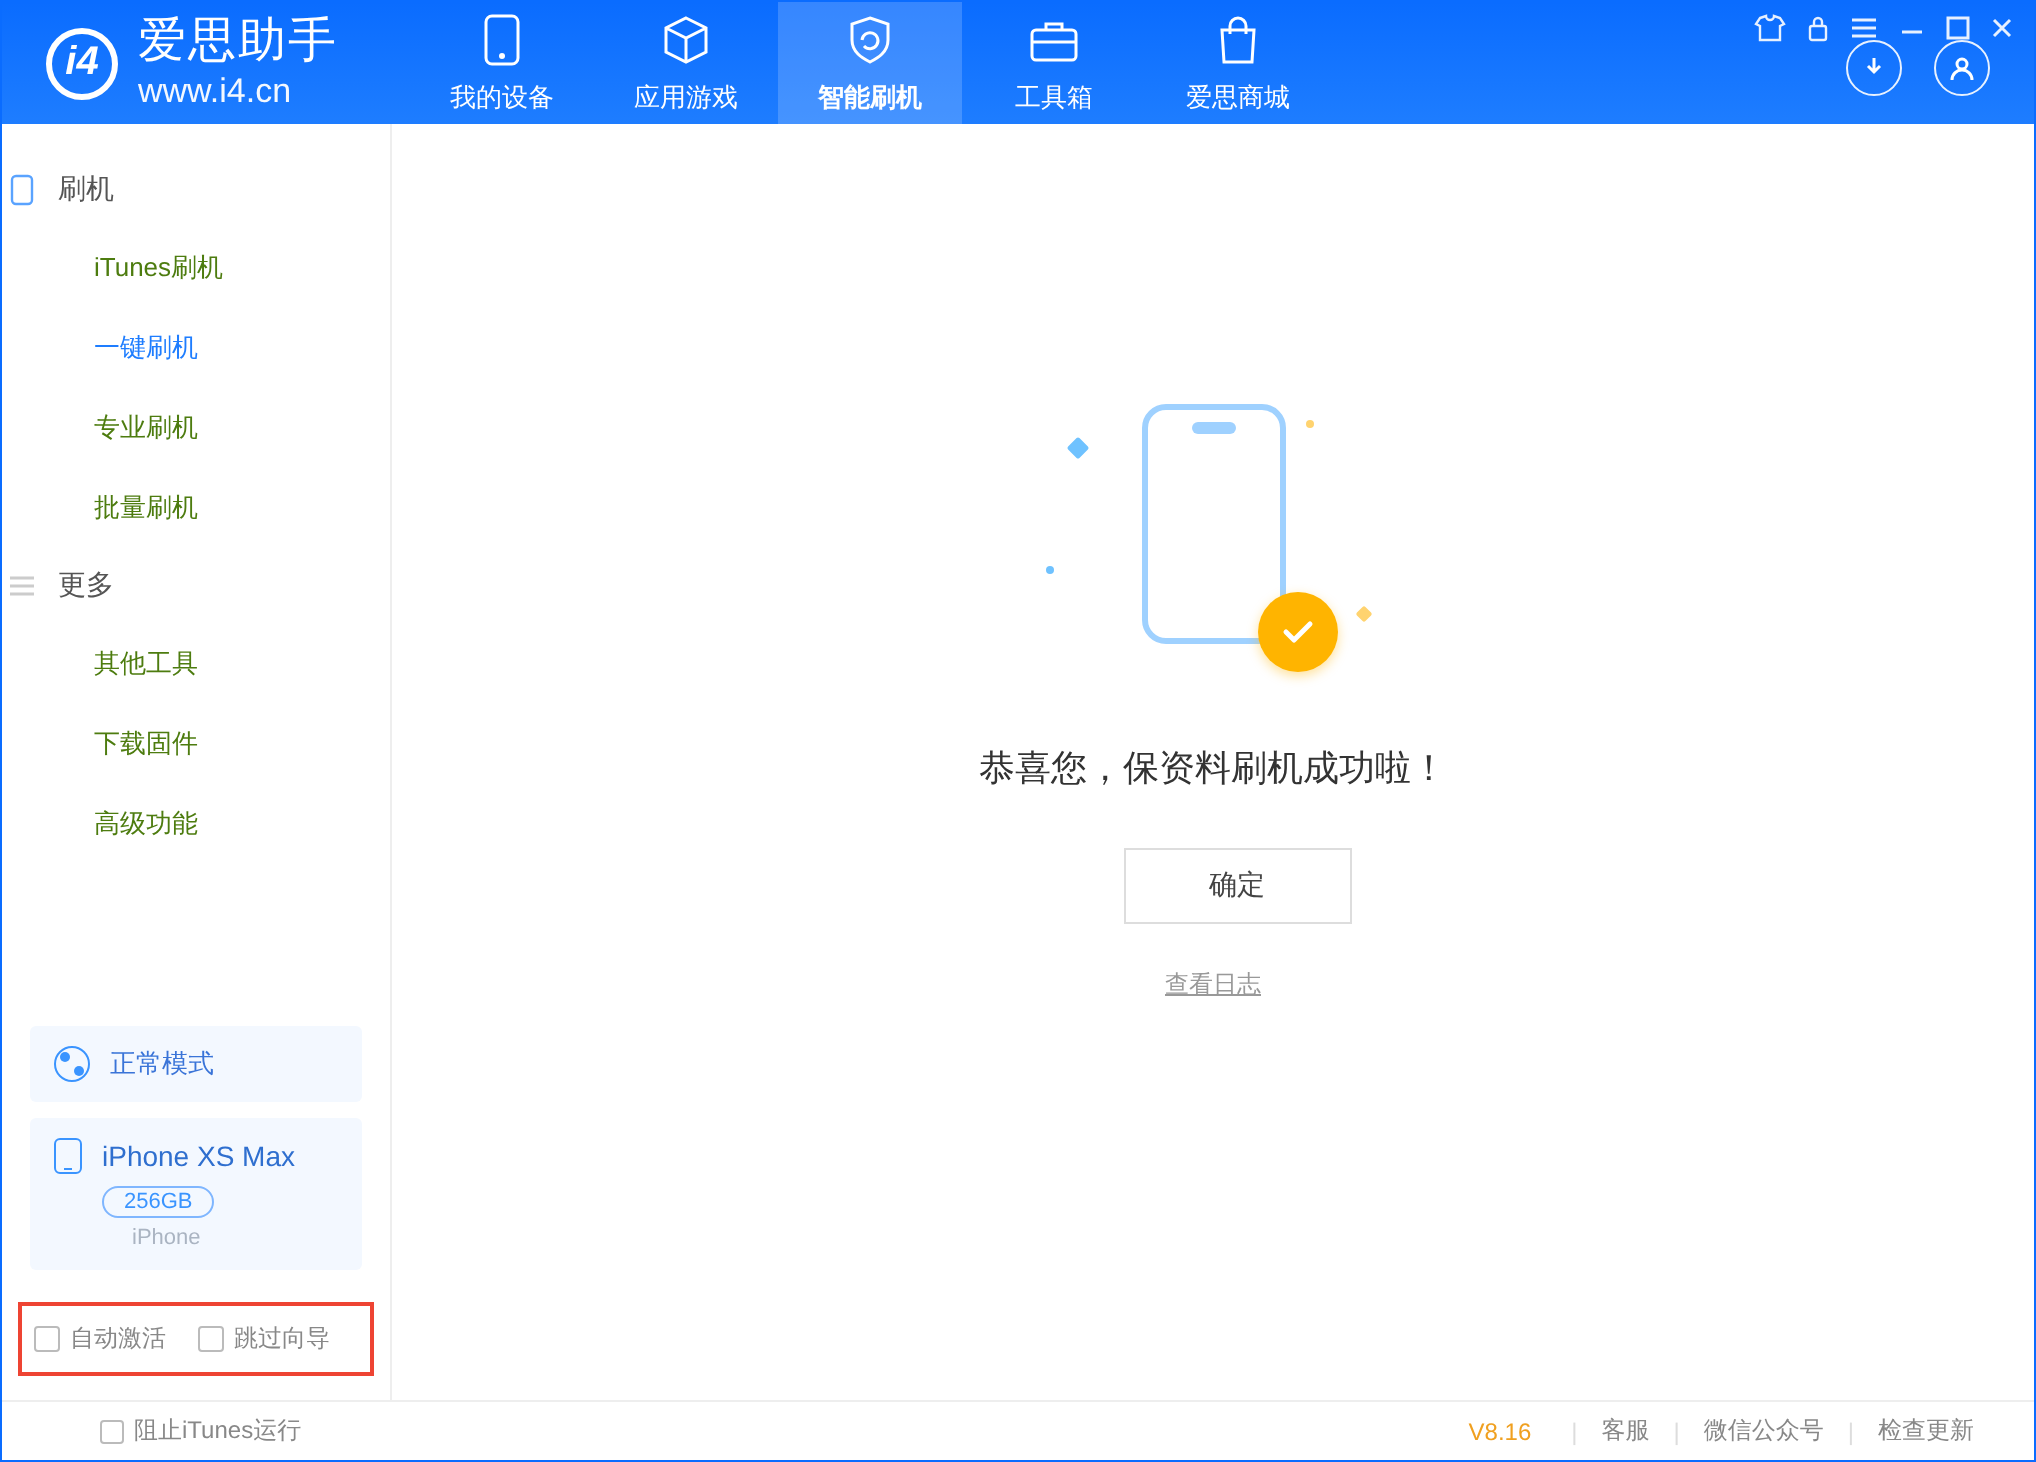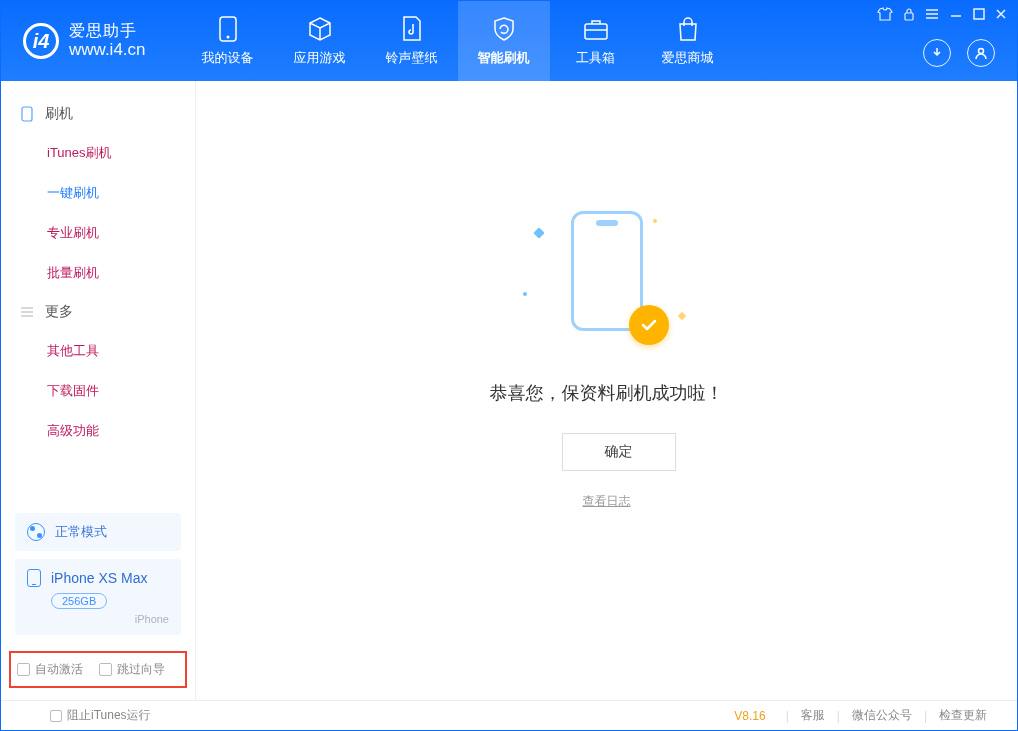--- a/index.html
+++ b/index.html
@@ -1,52 +1,52 @@
 <!DOCTYPE html>
 <html><head>
 <meta charset="utf-8">
 <style>
 * { margin: 0; padding: 0; box-sizing: border-box; }
 body { font-family: "Microsoft YaHei", Arial, sans-serif; font-size: 13px; color: #333; background: #fff; }
 .window { width: 1018px; height: 731px; border: 1px solid #0a6cff; display: flex; flex-direction: column; }
-.titlebar { height: 80px; background: linear-gradient(to bottom, #0a6cff, #1e7dff); display: flex; align-items: stretch; color: #fff; position: relative; }
+.titlebar { height: 61px; background: linear-gradient(to bottom, #0a6cff, #1e7dff); display: flex; align-items: stretch; color: #fff; position: relative; }
 .logo-block { display: flex; align-items: center; padding: 0 18px 0 22px; }
 .logo-circle { width: 36px; height: 36px; border: 3px solid #fff; border-radius: 50%; display: flex; align-items: center; justify-content: center; font-weight: bold; font-style: italic; font-size: 20px; margin-right: 10px; }
 .logo-text { display: flex; flex-direction: column; line-height: 1.2; }
-.logo-text .cn { font-size: 16px; font-weight: 500; letter-spacing: 1px; }
+.logo-text .cn { font-size: 24px; font-weight: 500; letter-spacing: 1px; }
 .logo-text .en { font-size: 17px; opacity: 0.95; }
 .tabs { display: flex; align-items: stretch; margin-left: 18px; }
 .tab { width: 92px; display: flex; flex-direction: column; align-items: center; justify-content: center; cursor: pointer; font-size: 13px; }
 .tab .tab-icon { width: 28px; height: 28px; margin-bottom: 6px; display: flex; align-items: center; justify-content: center; }
 .tab.active { background: rgba(255,255,255,0.18); font-weight: bold; }
 .win-controls-top { position: absolute; top: 6px; right: 10px; display: flex; gap: 10px; align-items: center; }
 .win-controls-top span, .win-controls-top svg { cursor: pointer; opacity: 0.95; }
 .win-controls-side { position: absolute; right: 22px; bottom: 14px; display: flex; gap: 16px; }
 .circle-icon { width: 28px; height: 28px; border: 1.5px solid rgba(255,255,255,0.9); border-radius: 50%; display: flex; align-items: center; justify-content: center; cursor: pointer; }
 
 .body-area { flex: 1; display: flex; min-height: 0; }
 .sidebar { width: 195px; border-right: 1px solid #eee; display: flex; flex-direction: column; }
 .nav { flex: 1; padding-top: 14px; }
-.nav-group-hdr { display: flex; align-items: center; padding: 10px 18px; color: #555; font-size: 14px; }
+.nav-group-hdr { display: flex; align-items: center; padding: 10px 2px; color: #555; font-size: 14px; }
 .nav-group-hdr .hdr-icon { width: 16px; height: 16px; margin-right: 10px; display: inline-flex; align-items: center; justify-content: center; }
-.nav-item { padding: 11px 18px 11px 46px; cursor: pointer; color: #be185d; font-size: 13px; }
+.nav-item { padding: 11px 18px 11px 46px; cursor: pointer; color: #4d7c0f; font-size: 13px; }
 .nav-item.active { color: #1e7dff; }
 
 .mode-box { margin: 8px 14px; background: #f3f8ff; border-radius: 3px; padding: 10px 12px; display: flex; align-items: center; color: #3a74d8; font-size: 13px; }
 .mode-box .mode-icon { width: 18px; height: 18px; border: 1.5px solid #3a94ff; border-radius: 50%; margin-right: 10px; position: relative; }
 .mode-box .mode-icon::before, .mode-box .mode-icon::after { content: ''; position: absolute; width: 5px; height: 5px; background: #3a94ff; border-radius: 50%; }
 .mode-box .mode-icon::before { top: 2px; left: 2px; }
 .mode-box .mode-icon::after { bottom: 2px; right: 2px; }
 
 .device-box { margin: 0 14px 10px; background: #f3f8ff; border-radius: 3px; padding: 10px 12px; }
 .device-box .dev-row { display: flex; align-items: center; color: #2f6fcf; font-weight: 500; font-size: 14px; }
 .device-box .dev-icon { width: 14px; height: 18px; border: 1.5px solid #3a94ff; border-radius: 3px; margin-right: 10px; position: relative; }
 .device-box .dev-icon::after { content: ''; position: absolute; bottom: 1px; left: 50%; transform: translateX(-50%); width: 4px; height: 1.5px; background: #3a94ff; }
 .device-box .capacity { display: inline-block; margin: 6px 0 4px 24px; padding: 1px 10px; border: 1px solid #7fb6ff; border-radius: 10px; color: #3a94ff; font-size: 11px; }
-.device-box .dev-type { margin-left: 23px; color: #aab4c2; font-size: 11px; text-align: right; }
+.device-box .dev-type { margin-left: 39px; color: #aab4c2; font-size: 11px; }
 
 .opt-row { border: 2px solid #e43; margin: 6px 8px 12px; padding: 8px 6px; display: flex; gap: 16px; align-items: center; font-size: 12px; color: #888; }
 .chk { display: inline-flex; align-items: center; gap: 5px; cursor: pointer; }
 .chk .box { width: 13px; height: 13px; border: 1px solid #bbb; border-radius: 2px; }
 
 .main { flex: 1; display: flex; flex-direction: column; align-items: center; justify-content: center; position: relative; }
 .illus { position: relative; width: 180px; height: 140px; margin-top: -60px; }
 .phone-shape { position: absolute; left: 50%; top: 0; transform: translateX(-50%); width: 72px; height: 120px; border: 3px solid #9fd1ff; border-radius: 12px; background: #fff; }
 .phone-shape::before { content: ''; position: absolute; top: 6px; left: 50%; transform: translateX(-50%); width: 22px; height: 6px; background: #9fd1ff; border-radius: 3px; }
 .check-badge { position: absolute; right: 28px; bottom: 6px; width: 40px; height: 40px; background: #ffb400; border-radius: 50%; display: flex; align-items: center; justify-content: center; box-shadow: 0 2px 6px rgba(255,180,0,0.4); }
@@ -91,29 +91,20 @@
           </span>
         <span>我的设备</span>
       </div>
       <div class="tab">
         <span class="tab-icon">
             <svg width="26" height="26" viewBox="0 0 26 26">
               <path d="M13 2 L23 7 L23 19 L13 24 L3 19 L3 7 Z M3 7 L13 12 L23 7 M13 12 L13 24" fill="none" stroke="#fff" stroke-width="1.5"></path>
             </svg>
           </span>
         <span>应用游戏</span>
-      </div>
-      <div class="tab">
-        <span class="tab-icon">
-            <svg width="22" height="26" viewBox="0 0 22 26">
-              <path d="M3 1 h12 l4 4 v19 h-16 z" fill="none" stroke="#fff" stroke-width="1.5"></path>
-              <path d="M12 8 v8 a2 2 0 1 1 -2 -2" fill="none" stroke="#fff" stroke-width="1.5"></path>
-            </svg>
-          </span>
-        <span>铃声壁纸</span>
       </div>
       <div class="tab active">
         <span class="tab-icon">
             <svg width="26" height="26" viewBox="0 0 26 26">
               <path d="M13 2 L22 5 v8 c0 6 -5 9 -9 11 c-4 -2 -9 -5 -9 -11 v-8 z" fill="none" stroke="#fff" stroke-width="1.5"></path>
               <path d="M9 13 a4 4 0 1 1 1 3" fill="none" stroke="#fff" stroke-width="1.5"></path>
             </svg>
           </span>
         <span>智能刷机</span>
       </div>

